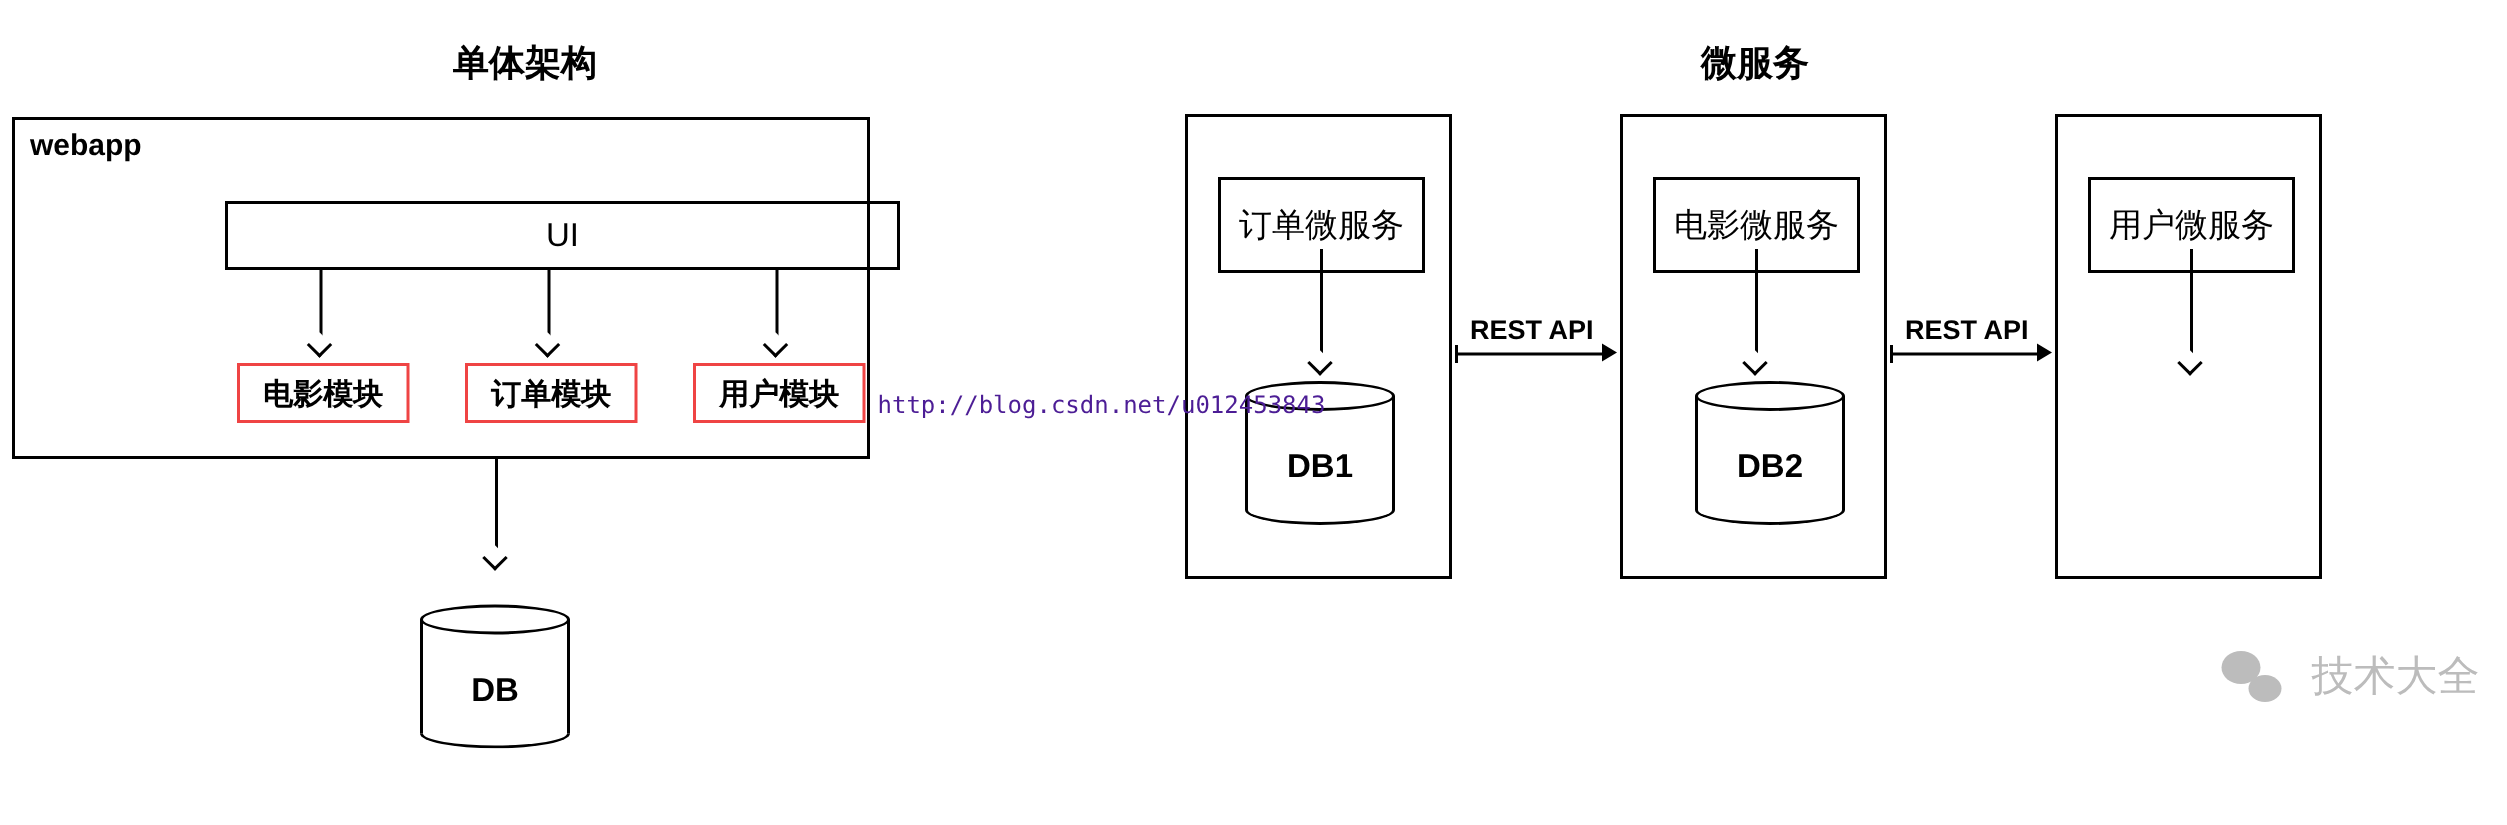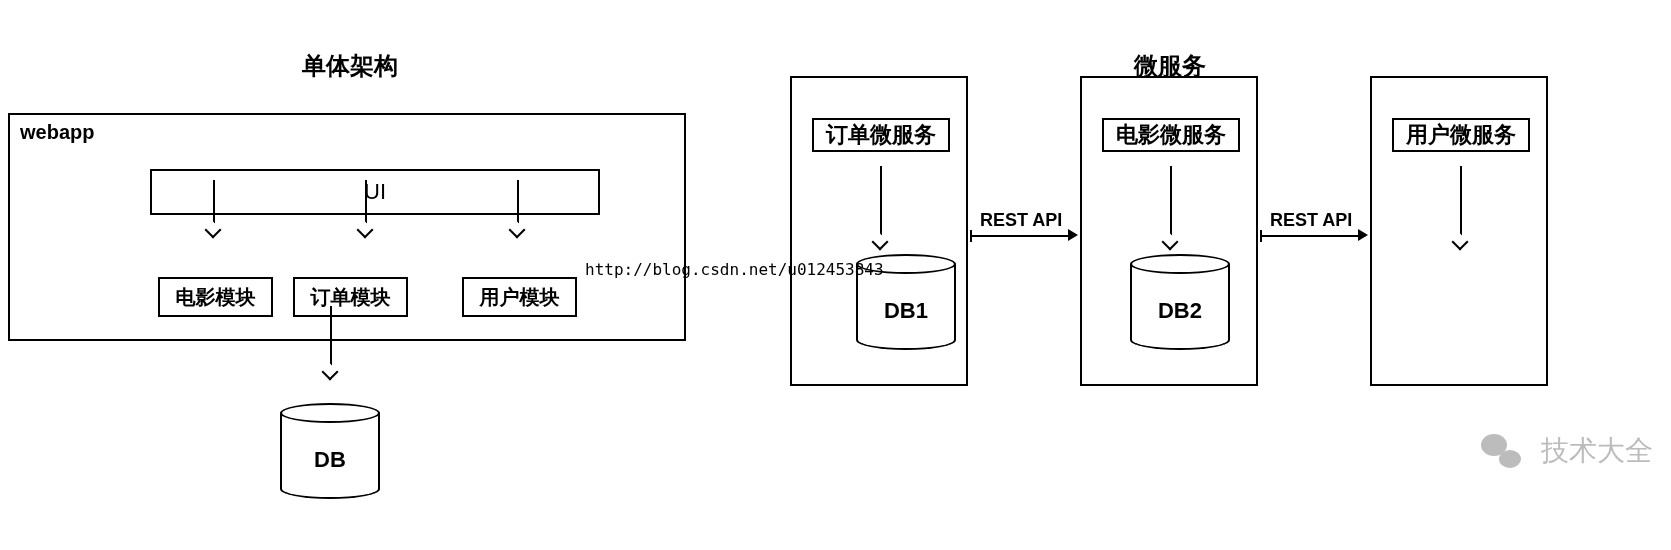--- a/index.html
+++ b/index.html
@@ -9,32 +9,30 @@
       background: #fff;
       position: relative;
       font-family: "SimHei", "Microsoft YaHei", Arial, sans-serif;
       color: #000;
     }
     .title {
       font-weight: bold;
       font-size: 24px;
       text-align: center;
       position: absolute;
-      margin-top: 24px;
     }
     .title-left { left: 120px; top: 26px; width: 460px; }
     .title-right { left: 940px; top: 26px; width: 460px; }
 
     
     .monolith-box {
       position: absolute;
       left: 8px; top: 78px;
-      width: 678px; height: 228px;
-      border: 2px solid #000;
-      margin-top: 35px;
+      width: 572px; height: 228px;
+      border: 2px solid #000;
     }
     .webapp-label {
       position: absolute;
       left: 10px; top: 6px;
       font-weight: bold;
       font-size: 20px;
     }
     .ui-box {
       position: absolute;
       left: 140px; top: 54px;
@@ -43,51 +41,51 @@
       display: flex;
       align-items: center;
       justify-content: center;
       font-size: 22px;
       text-align: center;
     }
     .module-box {
       position: absolute;
       top: 162px;
       width: 115px; height: 40px;
-      border: 2px solid #000000;
+      border: 2px solid #ef4444;
       display: flex;
       align-items: center;
       justify-content: center;
       font-weight: bold;
       font-size: 20px;
     }
     .mod1 { left: 148px; }
-    .mod2 { left: 283px; }
+    .mod2 { left: 300px; }
     .mod3 { left: 452px; text-align: center; }
 
     
     .ms-unit {
       position: absolute;
       top: 76px;
       width: 178px;
       height: 310px;
       border: 2px solid #000;
     }
     .ms1 { left: 790px; }
     .ms2 { left: 1080px; padding-left: 24px; }
     .ms3 { left: 1370px; }
     .ms-title {
       position: absolute;
       left: 20px; top: 40px;
-      width: 138px; height: 34px;
+      width: 138px; height: 64px;
       border: 2px solid #000;
       display: flex;
       align-items: center;
       justify-content: center;
-      font-weight: bold;
+      font-weight: normal;
       font-size: 22px;
     }
 
     
     .cylinder {
       position: absolute;
       width: 100px; height: 96px;
     }
     .cyl-body {
       position: absolute;
@@ -163,21 +161,21 @@
     .rest-label {
       position: absolute;
       font-size: 18px;
       font-weight: bold;
     }
 
     
     .watermark-csdn {
       position: absolute;
       left: 585px; top: 260px;
-      color: #000000;
+      color: #4c1d95;
       font-size: 16px;
       font-family: monospace;
     }
     .watermark-wechat {
       position: absolute;
       right: 18px; bottom: 80px;
       color: #bcbcbc;
       font-size: 28px;
       display: flex;
       align-items: center;
@@ -227,21 +225,21 @@
 <div class="cylinder" style="left:280px; top:382px;margin-top:21px;">
   <div class="cyl-body"></div>
   <div class="cyl-bot"></div>
   <div class="cyl-top"></div>
   <div class="cyl-label">DB</div>
 </div>
 
 <div class="ms-unit ms1">
   <div class="ms-title">订单微服务</div>
   <div class="varrow" style="left:88px; top:88px; height:80px;"></div>
-  <div class="cylinder" style="left:38px; top:176px;margin-left:26px;">
+  <div class="cylinder" style="left:38px; top:176px;">
     <div class="cyl-body"></div>
       <div class="cyl-bot"></div>
       <div class="cyl-top"></div>
     <div class="cyl-label">DB1</div>
   </div>
 </div>
 <div class="ms-unit ms2">
   <div class="ms-title">电影微服务</div>
   <div class="varrow" style="left:88px; top:88px; height:80px;"></div>
   <div class="cylinder" style="left:48px; top:176px;">

